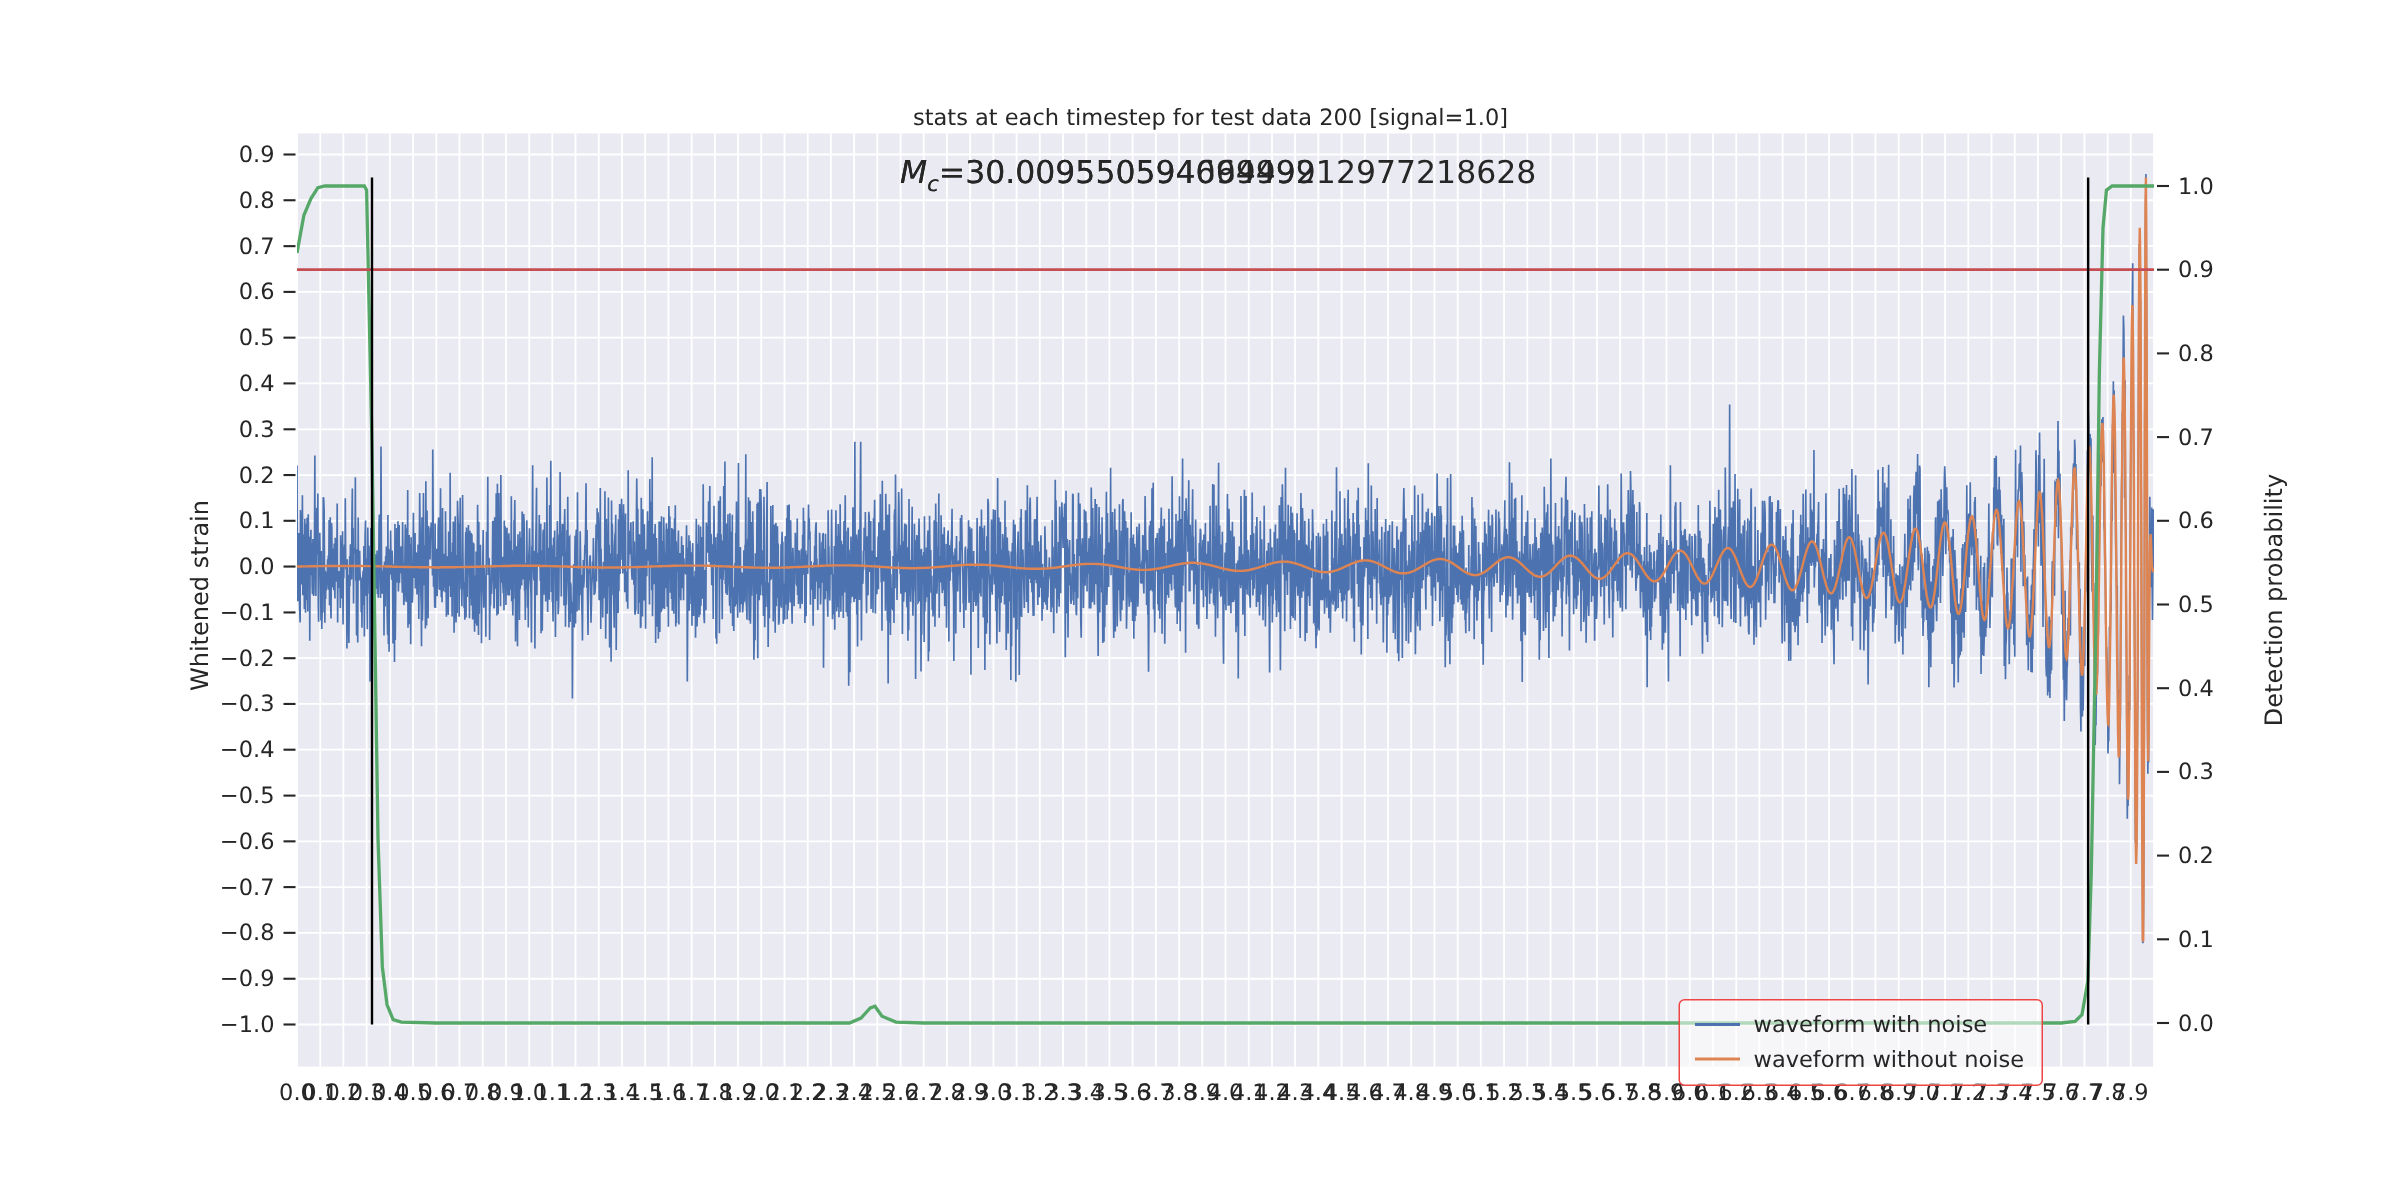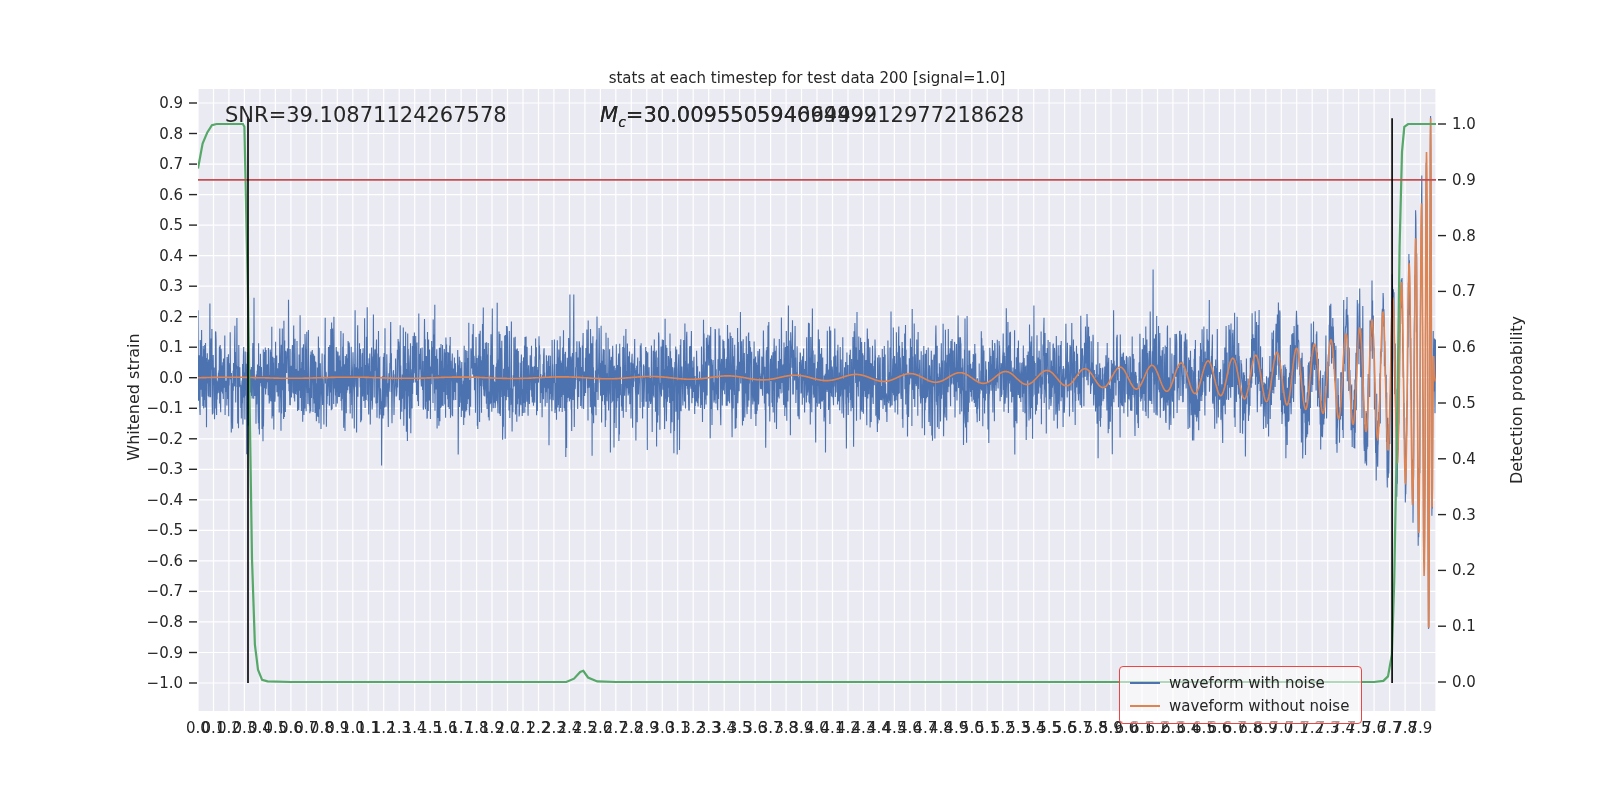--- a/index.html
+++ b/index.html
@@ -294,21 +294,20 @@
         <text x="1343.2" y="733">7.4</text>
         <text x="1358.6" y="733">7.5</text>
         <text x="1374.1" y="733">7.6</text>
         <text x="1389.6" y="733">7.7</text>
         <text x="1405.1" y="733">7.8</text>
         <text x="1420.5" y="733">7.9</text>
       </g>
     </svg>
 
   <div class="txt title">stats at each timestep for test data 200 [signal=1.0]</div>
-  <div class="txt snr">SNR=39.10871124267578</div>
   <div class="txt mc"><i>M</i><sub>c</sub><span>=30.009550594069499</span></div>
   <div class="txt mc"><i>M</i><sub>c</sub><span>=30.00955059469499212977218628</span></div>
 
   <div class="txt ylab ylab-left">Whitened strain</div>
   <div class="txt ylab ylab-right">Detection probability</div>
 
   <div class="legend">
     <div class="legend-item">
       <span class="legend-line" style="border-top-color: rgb(76, 114, 176);"></span>
       <span>waveform with noise</span>

